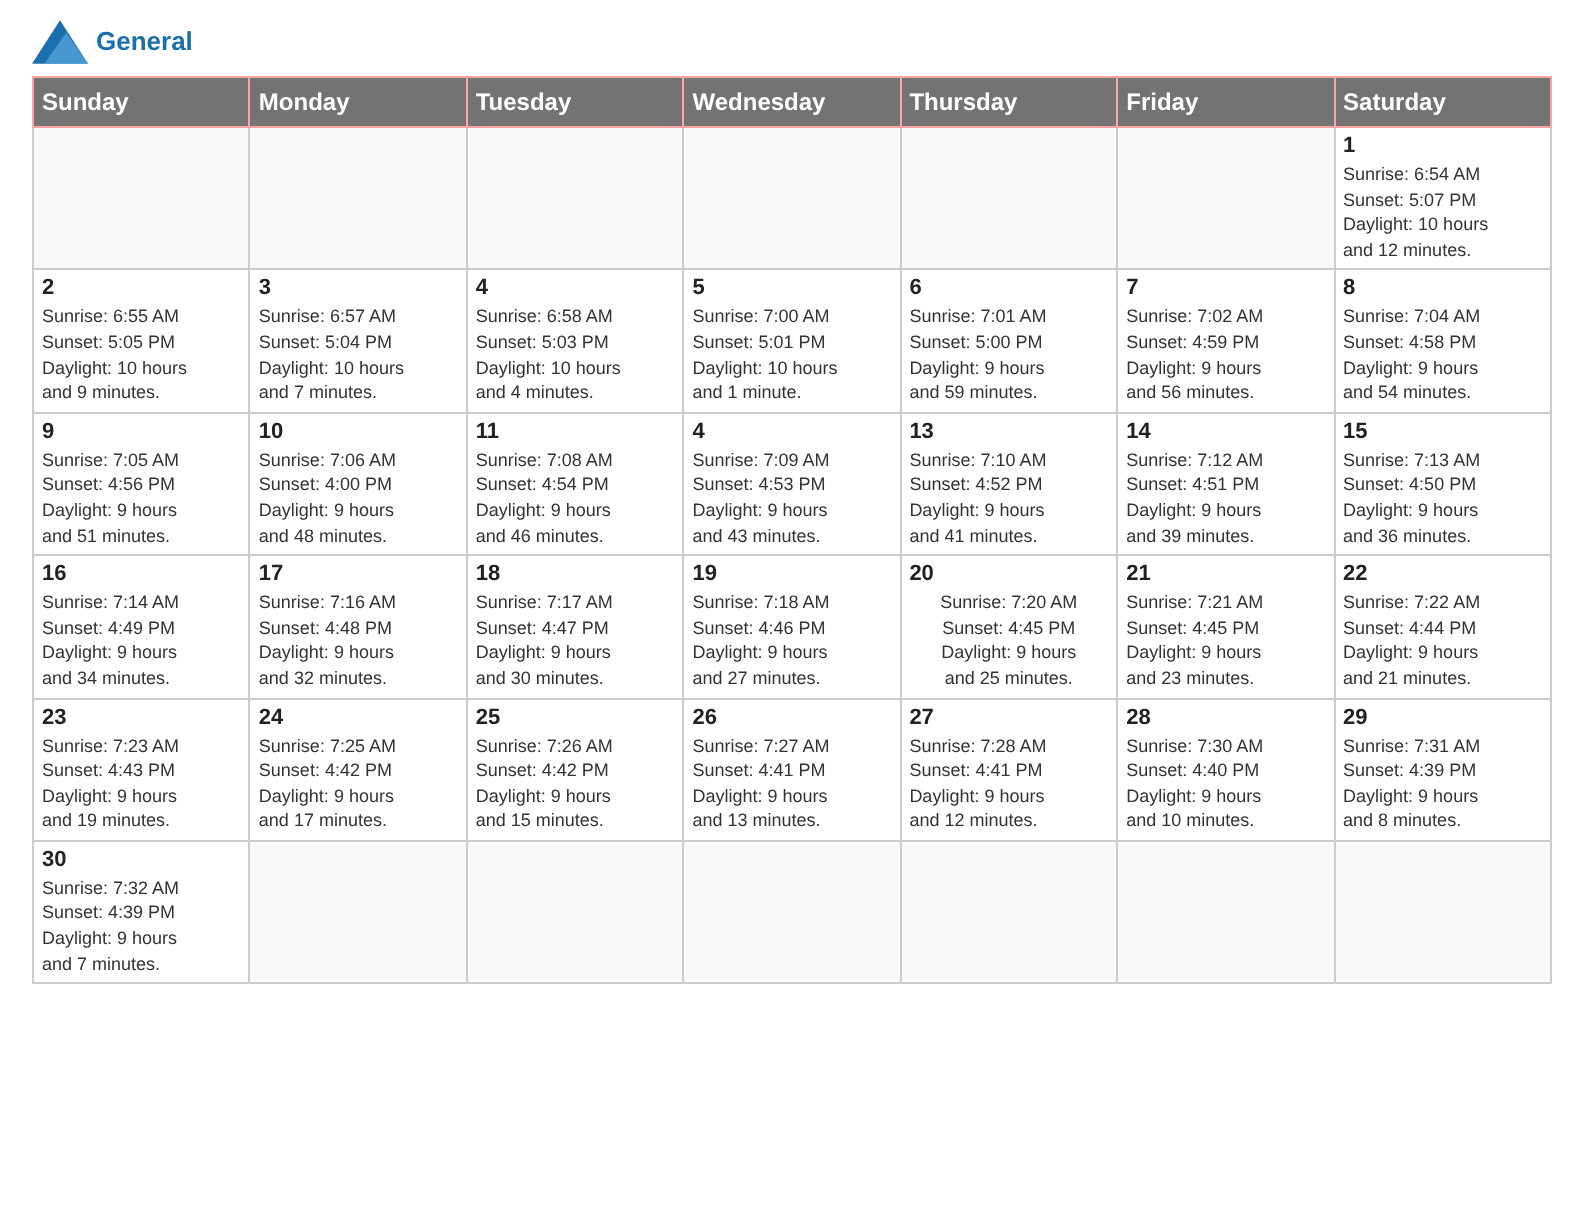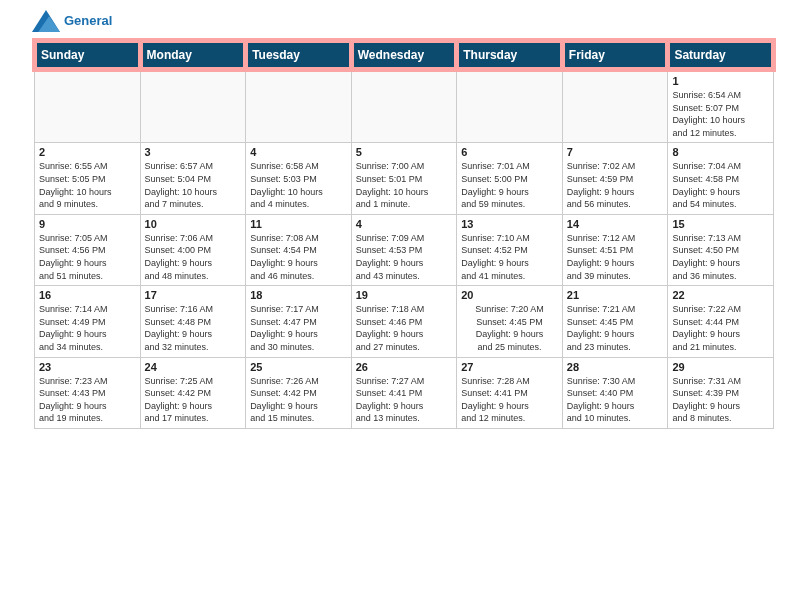--- a/index.html
+++ b/index.html
@@ -7,21 +7,21 @@
       font-family: Arial, sans-serif;
       background: #fff;
       width: 792px;
       height: 612px;
       overflow: hidden;
     }
     .page {
       width: 792px;
       min-height: 612px;
       background: #fff;
-      padding: 10px 16px 10px 32px;
+      padding: 10px 16px 10px 16px;
     }
     .header {
       display: flex;
       justify-content: space-between;
       align-items: flex-start;
       margin-bottom: 6px;
     }
     .logo {
       display: flex;
       align-items: center;
@@ -42,26 +42,26 @@
     .subtitle {
       font-size: 13px;
       color: #444;
     }
     .calendar {
       width: 100%;
       border-collapse: collapse;
       border: 1px solid #ccc;
     }
     .calendar th {
-      background-color: #0c4a6e;
+      background-color: #737373;
       color: #fff;
       font-size: 12px;
       font-weight: bold;
       padding: 5px 4px;
-      border: 5px solid #fca5a5;
+      border: 1px solid #fca5a5;
       text-align: left;
     }
     .calendar td {
       vertical-align: top;
       border: 1px solid #ccc;
       padding: 3px 4px;
       width: calc(100% / 7);
       min-height: 70px;
       font-size: 9.5px;
       color: #333;
@@ -334,15 +334,30 @@
 and 10 minutes.</div>
           </td>
           <td>
             <span class="day-number">29</span>
             <div class="day-info" style="white-space: pre-line;">Sunrise: 7:31 AM
 Sunset: 4:39 PM
 Daylight: 9 hours
 and 8 minutes.</div>
           </td>
         </tr>
+        <tr class="last-row">
+          <td>
+            <span class="day-number">30</span>
+            <div class="day-info" style="white-space: pre-line;">Sunrise: 7:32 AM
+Sunset: 4:39 PM
+Daylight: 9 hours
+and 7 minutes.</div>
+          </td>
+          <td class="empty"></td>
+          <td class="empty"></td>
+          <td class="empty"></td>
+          <td class="empty"></td>
+          <td class="empty"></td>
+          <td class="empty"></td>
+        </tr>
       </tbody>
   </table>
 </div>
 
 </body></html>

